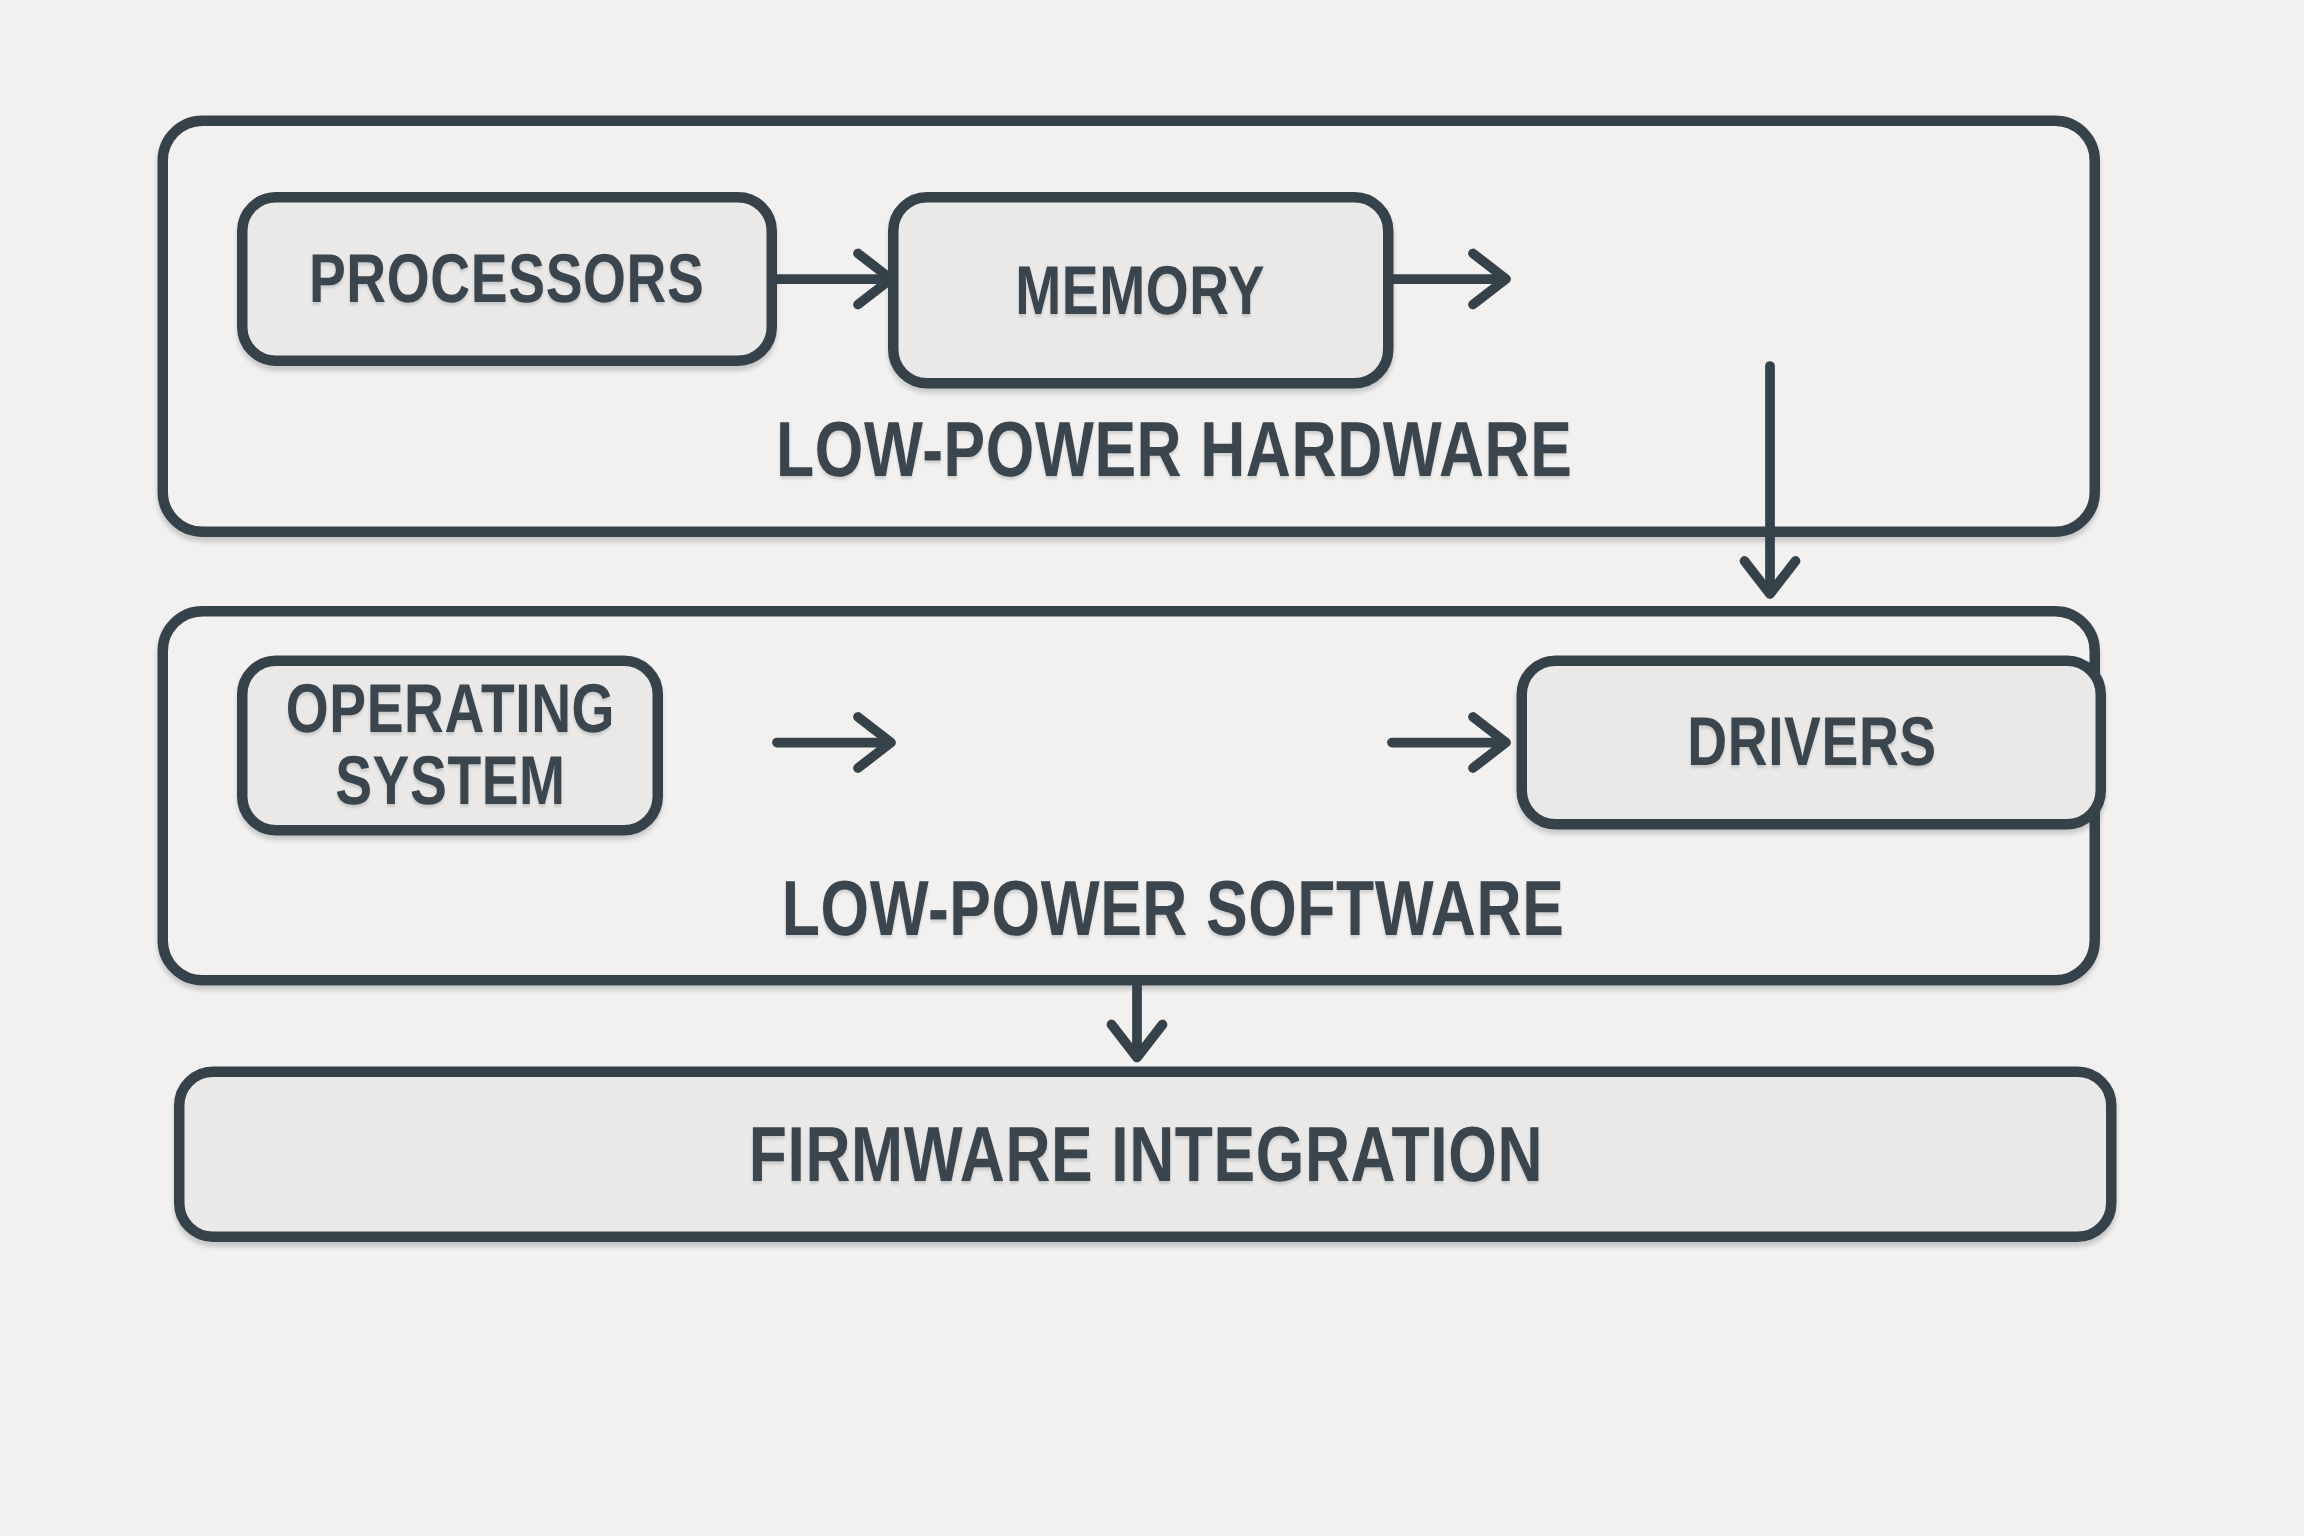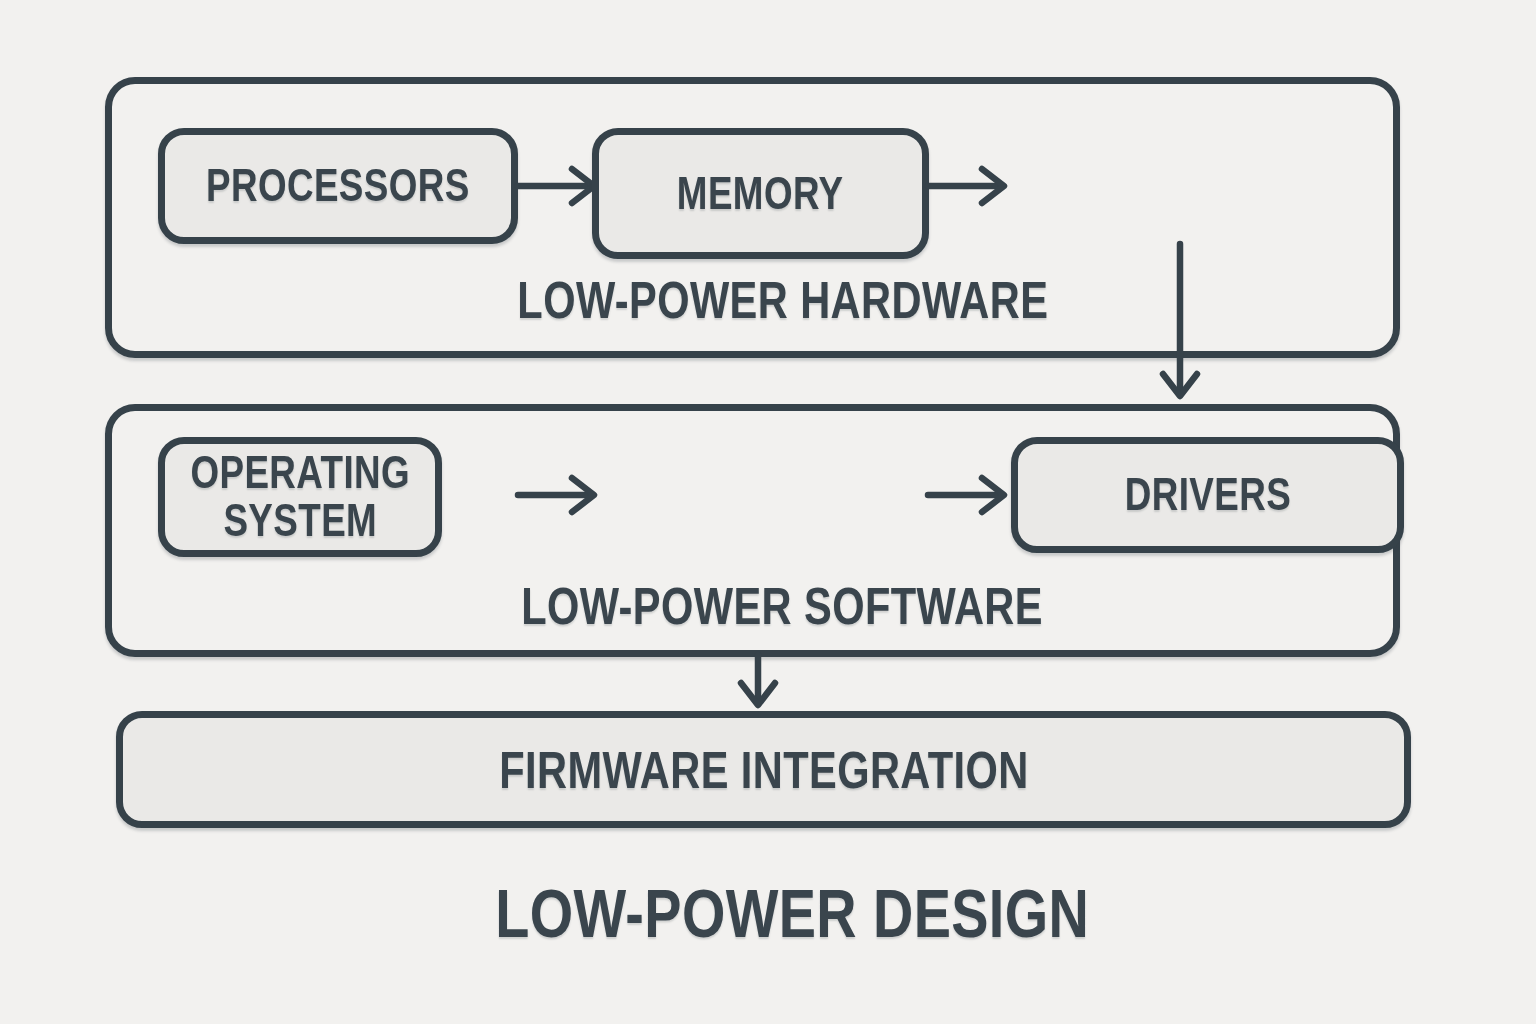--- a/index.html
+++ b/index.html
@@ -196,17 +196,14 @@
 
   <svg class="arrow a-v2" width="48" height="56" viewBox="0 0 48 56">
     <line x1="24" y1="0" x2="24" y2="46"></line>
     <polyline points="7,28 24,50 41,28"></polyline>
   </svg>
 
   <div class="bar">
     <span class="bar-label">FIRMWARE INTEGRATION</span>
   </div>
 
-  <h1 class="main-title">
-    <span>LOW-POWER DESIGN</span>
-  </h1>
 
 </div>
 
 </body></html>

